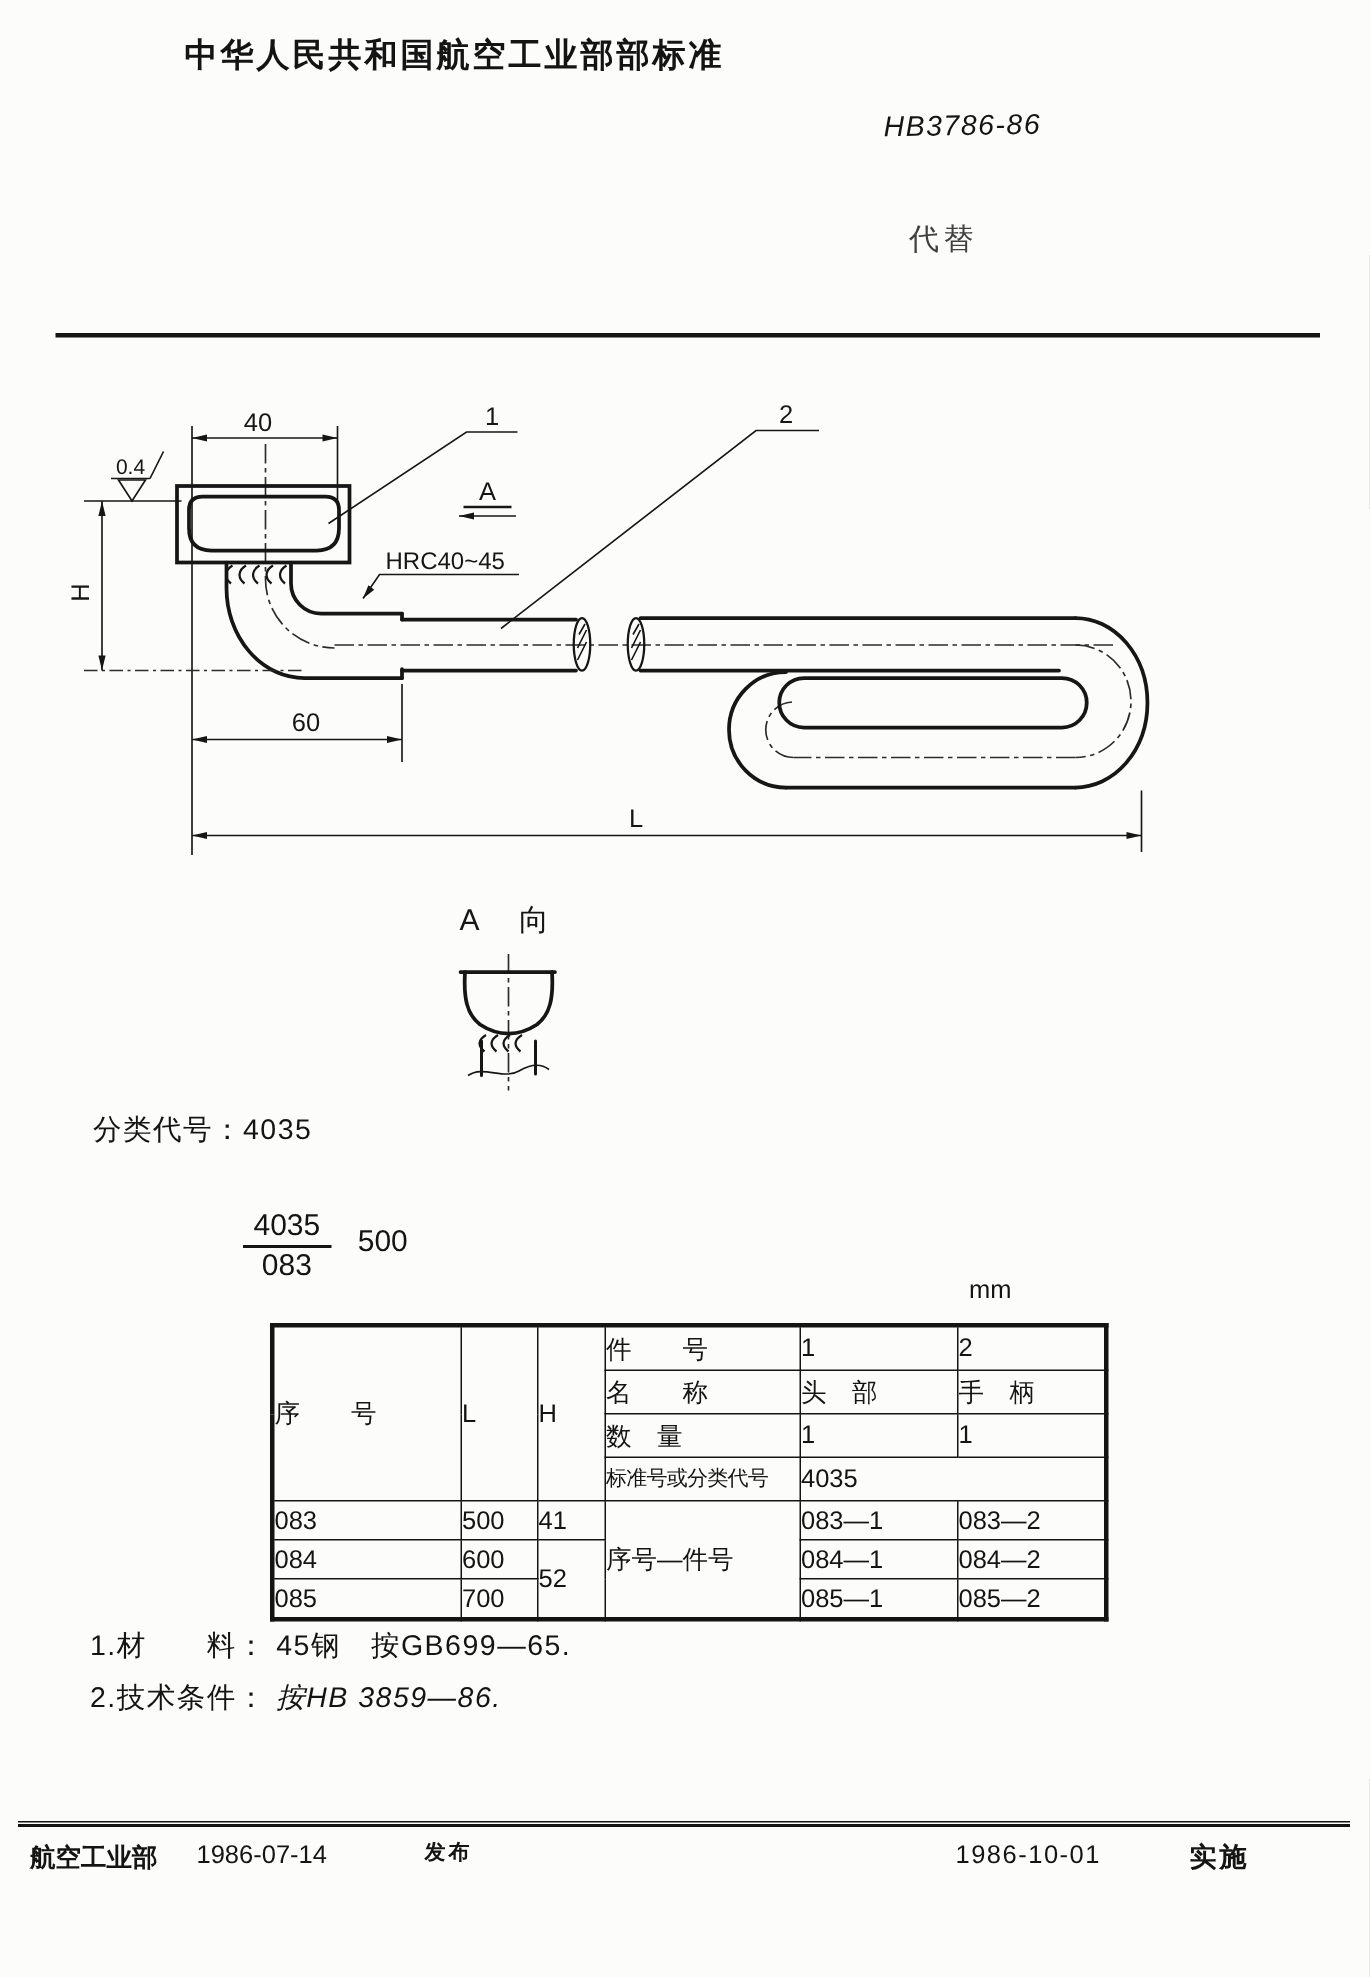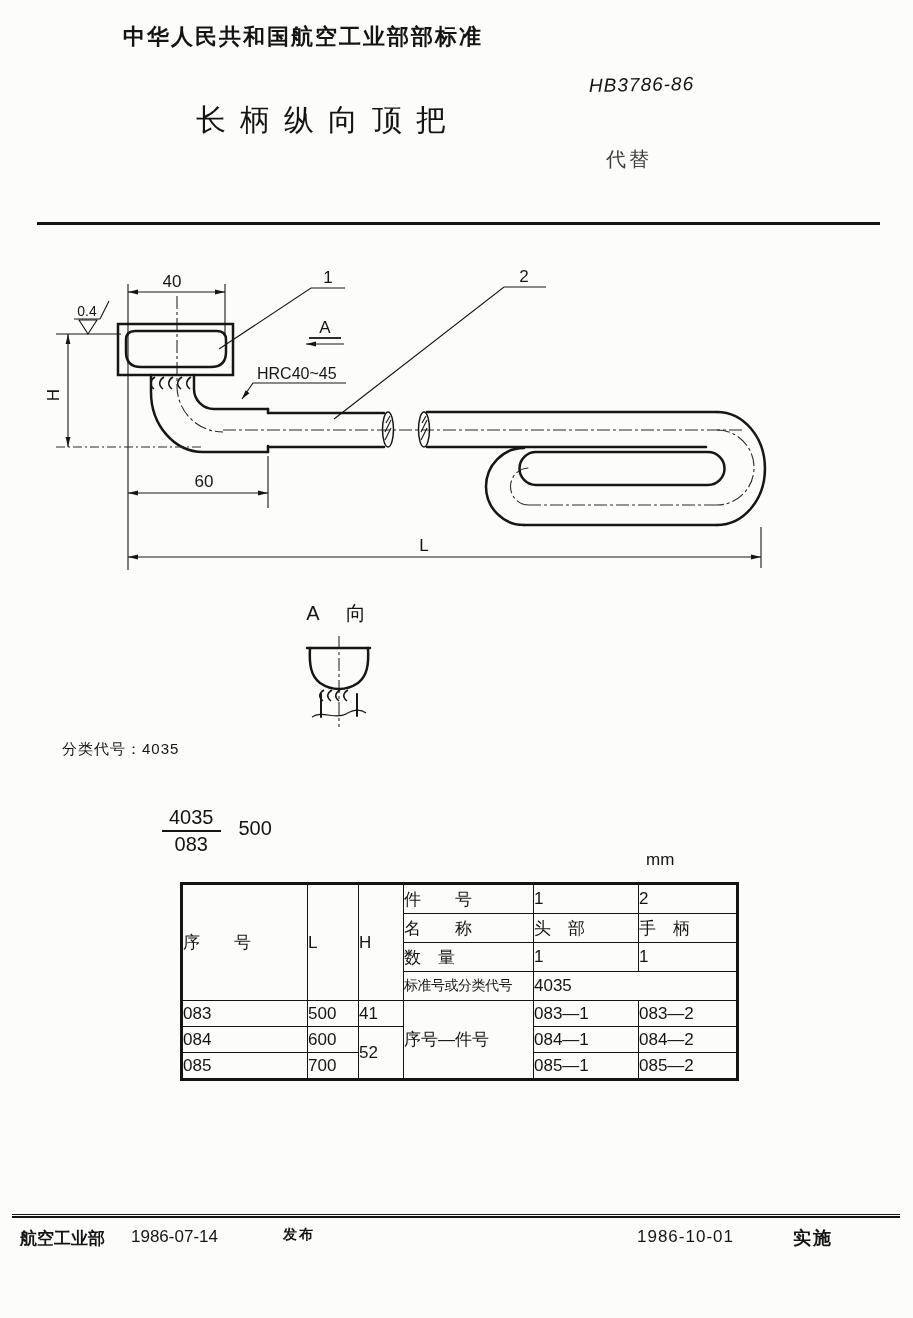--- a/index.html
+++ b/index.html
@@ -11,21 +11,21 @@
     color:#141414;
     overflow:hidden;
   }
   .abs{position:absolute;white-space:nowrap;}
   .doc-header{left:123px;top:22px;font-size:22px;font-weight:bold;letter-spacing:2px;}
   .std-no{left:589px;top:74px;font-size:19px;font-style:italic;letter-spacing:1px;transform:rotate(-1deg);}
   .doc-title{left:196px;top:100px;font-size:30px;letter-spacing:14px;}
   .supersede{left:606px;top:146px;font-size:20px;color:#404040;letter-spacing:3px;}
   .top-rule{left:37px;top:222px;width:843px;height:3px;background:#141414;}
   .drawing-wrap{left:30px;top:248px;width:860px;height:500px;}
-  .class-line,.mark-line{left:62px;font-size:15px;letter-spacing:1px;}
+  .class-line,.mark-line{left:62px;font-size:19px;letter-spacing:1px;}
   .class-line{top:740px;}
   .mark-line{top:779px;}
   .fraction-row{left:162px;top:806px;display:flex;align-items:flex-start;gap:18px;}
   .frac{display:inline-flex;flex-direction:column;text-align:center;font-size:20px;line-height:23px;}
   .frac .num{border-bottom:2px solid #141414;padding:0 7px 1px;}
   .frac .den{padding-top:1px;}
   .frac-tail{font-size:20px;margin-top:11px;}
   .unit-mm{left:646px;top:850px;font-size:17px;}
   table.spec{
     position:absolute;left:180px;top:882px;width:556px;
@@ -59,21 +59,20 @@
   .dts{font-size:16px;}
   .dtl{font-size:20px;}
 </style>
 </head>
 <body>
 
 <div class="page">
 
   <div class="abs doc-header">中华人民共和国航空工业部部标准</div>
   <div class="abs std-no">HB3786-86</div>
-  <div class="abs doc-title">长柄纵向顶把</div>
   <div class="abs supersede">代替</div>
   <div class="abs top-rule"></div>
 
   <svg class="abs drawing-wrap" viewBox="30 248 860 500" width="860" height="500" xmlns="http://www.w3.org/2000/svg">
 
     <path class="cl" d="M177,296 V386 A46,46 0 0 0 223,432"></path>
     <path class="cl" d="M223,430 H745"></path>
     <path class="cl" d="M717,430 A37,37.5 0 0 1 717,505"></path>
     <path class="cl" d="M717,505 H529"></path>
     <path class="cl" d="M529,505 A18.5,18.5 0 0 1 529,468"></path>
@@ -217,20 +216,28 @@
     <tr>
       <td class="drow">085</td>
       <td class="drow">700</td>
       <td class="drow">085—1</td>
       <td class="drow">085—2</td>
     </tr>
   </tbody>
     </table>
 
   <div class="abs notes">
+    <div>
+      <span>1.材　　料：</span>
+      <span>45钢　按GB699—65.</span>
+    </div>
+    <div>
+      <span>2.技术条件：</span>
+      <span style="font-style:italic">按HB 3859—86.</span>
+    </div>
   </div>
 
   <div class="abs footer-rule"></div>
   <div class="abs f-issuer">航空工业部</div>
   <div class="abs f-issue-date">1986-07-14</div>
   <div class="abs f-issue">发布</div>
   <div class="abs f-impl-date">1986-10-01</div>
   <div class="abs f-impl">实施</div>
 
 </div>

